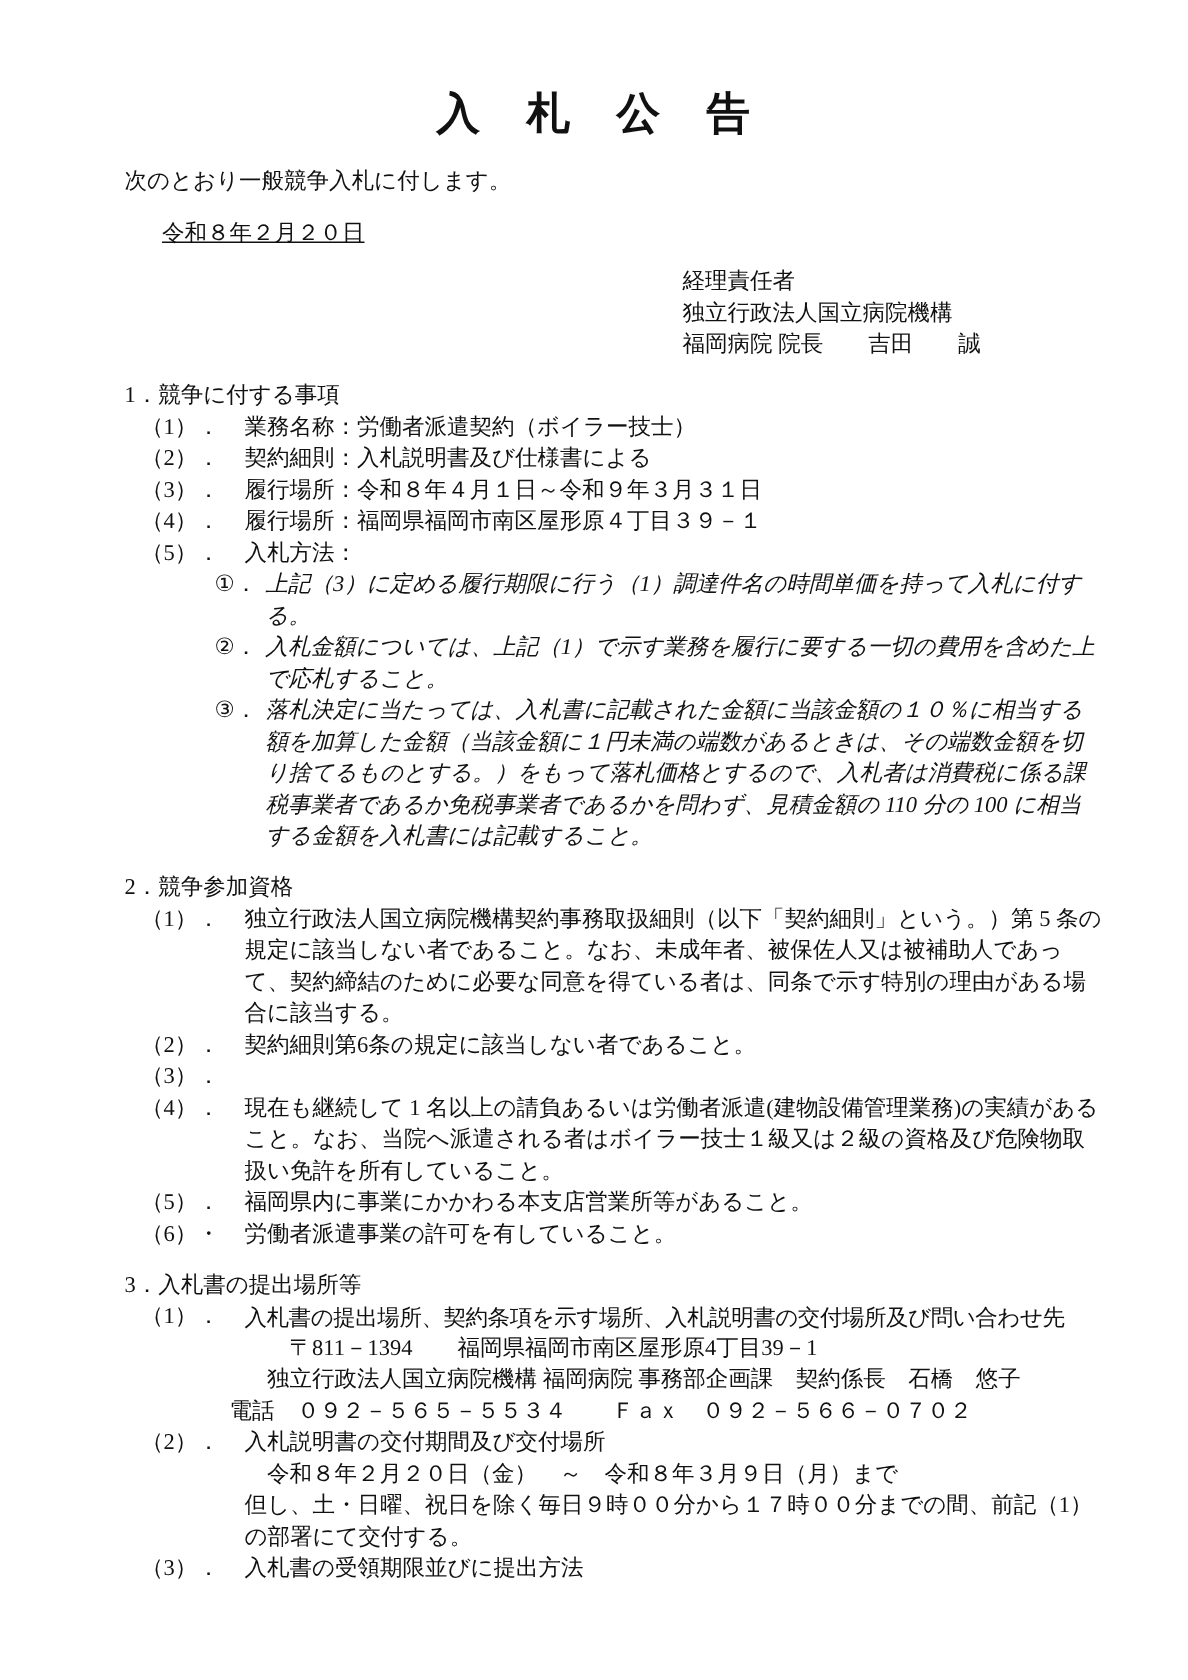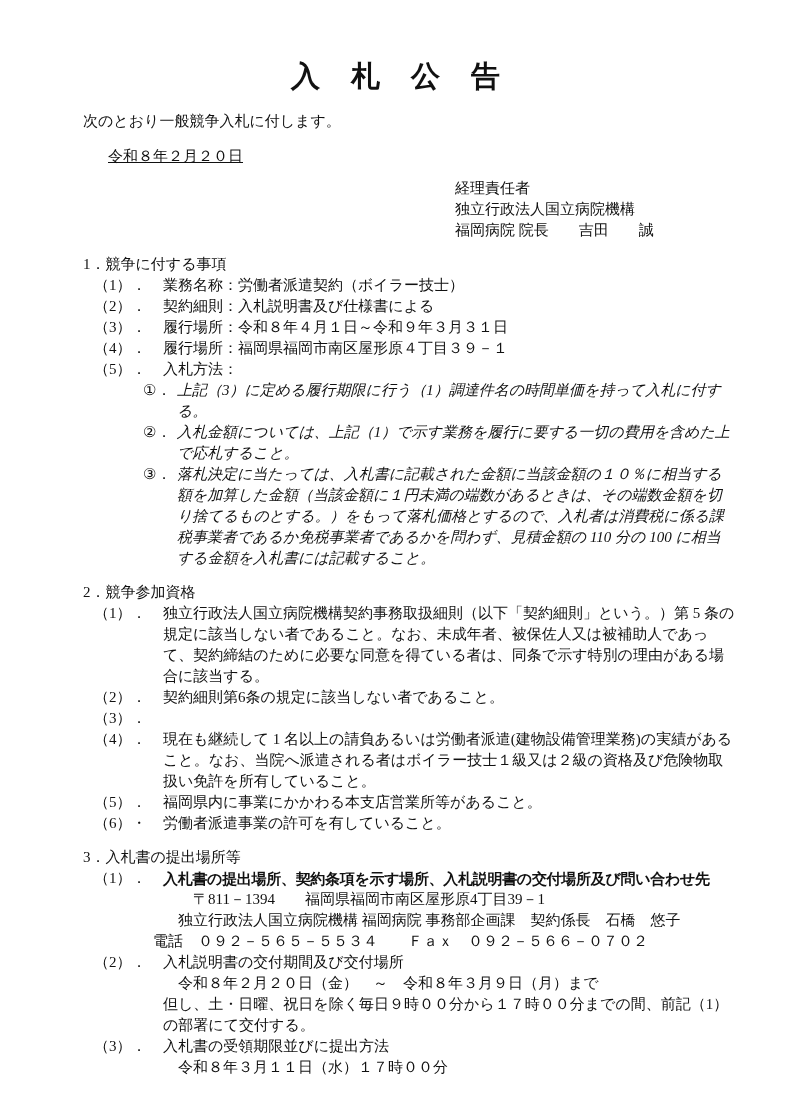--- a/index.html
+++ b/index.html
@@ -33,21 +33,21 @@
   .mk { flex: none; width: 69px; white-space: nowrap; }
   .lb { flex: none; white-space: nowrap; }
   .vl { flex: 1; }
   .vcol { flex: 1; }
   .sub { display: flex; margin-left: 60px; }
   .mk2 { flex: none; width: 34px; white-space: nowrap; }
   .stext { flex: 1; font-style: italic; }
   .itext { flex: 1; }
   .bold-head {
     font-family: "Liberation Sans", "DejaVu Sans", sans-serif;
-    font-weight: 700;
+    font-weight: 400;
     letter-spacing: -0.3px;
   }
   .dl-a { margin-left: 110px; } 
   .dl-b { margin-left: 95px; }  
   .dl-c { margin-left: 70px; }  
   .dl-d { margin-left: 80px; }  
 </style>
 </head>
 <body>
 
@@ -152,16 +152,15 @@
       <span class="mk">（2）．</span>
       <div class="itext">入札説明書の交付期間及び交付場所</div>
     </div>
     <div class="dl-b">令和８年２月２０日（金）　～　令和８年３月９日（月）まで</div>
     <div class="dl-d">但し、土・日曜、祝日を除く毎日９時００分から１７時００分までの間、前記（1）の部署にて交付する。</div>
 
     <div class="item">
       <span class="mk">（3）．</span>
       <div class="itext">入札書の受領期限並びに提出方法</div>
     </div>
-    <div class="dl-b">令和８年３月１１日（水）１７時００分</div>
   </div>
 
 </div>
 
 </body></html>

